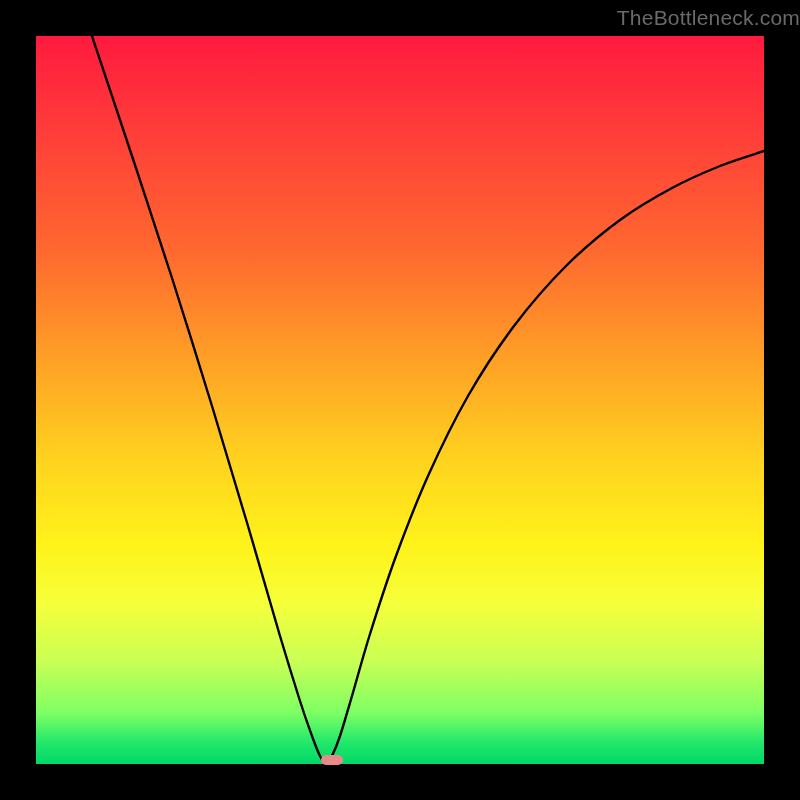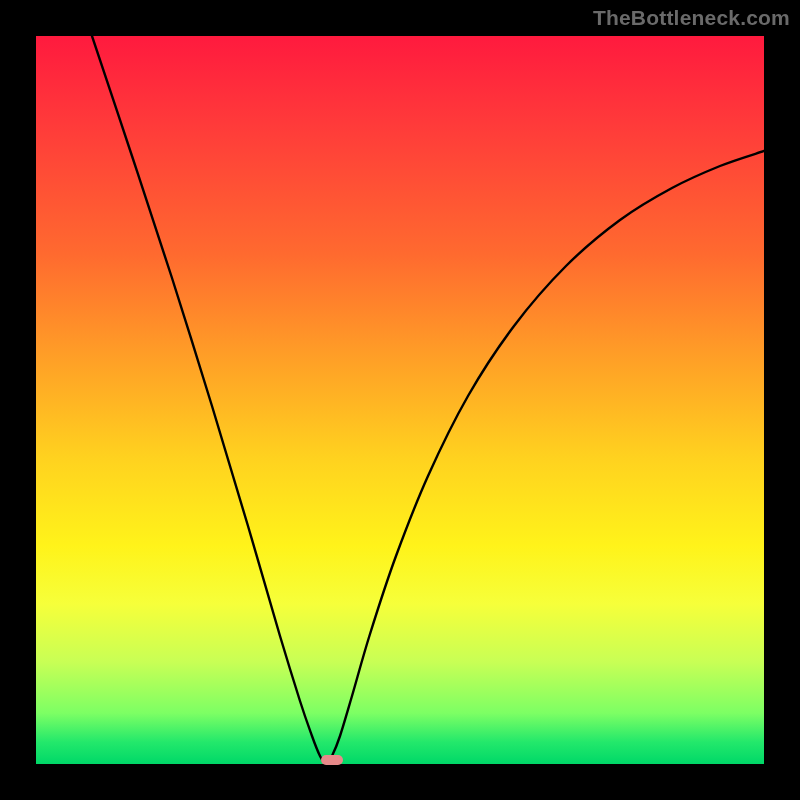--- a/index.html
+++ b/index.html
@@ -34,24 +34,24 @@
       #f6ff3a 78%,
       #c8ff55 86%,
       #7dff64 93%,
       #23e86b 97%,
       #00d868 100%
     );
   }
   .watermark {
     position: absolute;
     top: 6px;
-    right: 10px;
+    right: 0;
     color: #6a6a6a;
     font-size: 21px;
-    font-weight: 700;
+    font-weight: 400;
     letter-spacing: 0.2px;
     user-select: none;
   }
   svg.curve {
     position: absolute;
     left: 0;
     top: 0;
     width: 728px;
     height: 728px;
   }

